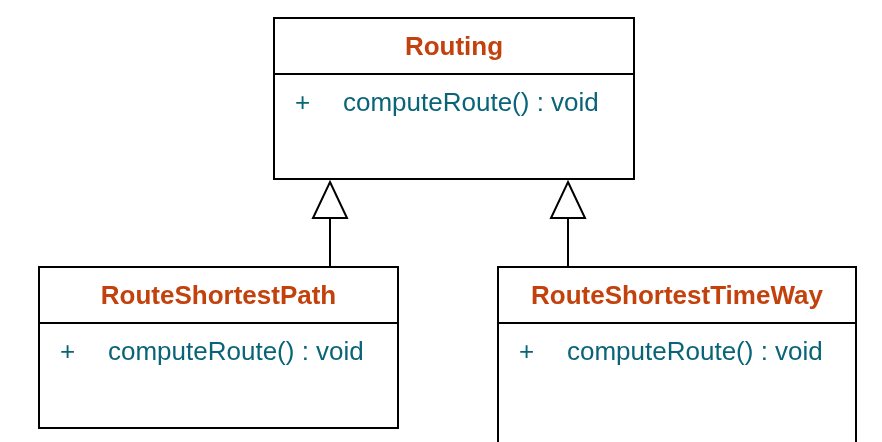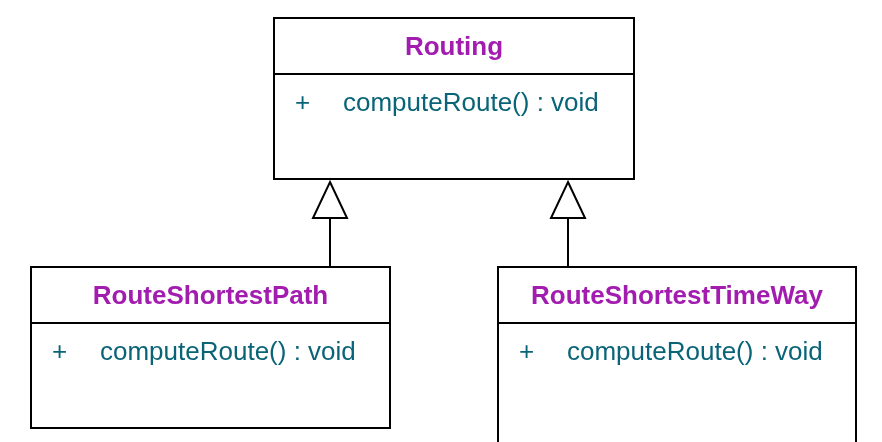--- a/index.html
+++ b/index.html
@@ -29,21 +29,21 @@
     background: #ffffff;
     border: 2px solid #000000;
   }
   .class-name {
     box-sizing: border-box;
     height: 56px;
     line-height: 54px;
     text-align: center;
     font-weight: bold;
     font-size: 26px;
-    color: #a21caf;
+    color: #c2410c;
     border-bottom: 2px solid #000000;
     white-space: nowrap;
   }
   .class-methods {
     box-sizing: border-box;
     padding: 13px 0 0 20px;
   }
   .method-line {
     display: flex;
     align-items: baseline;
@@ -88,21 +88,21 @@
   <div class="class-box" style="left:273px; top:17px; width:362px; height:163px;">
     <div class="class-name">Routing</div>
     <div class="class-methods">
       <div class="method-line">
         <span class="vis">+</span>
         <span class="sig">computeRoute() : void</span>
       </div>
     </div>
   </div>
 
-  <div class="class-box" style="left:30px; top:266px; width:361px; height:163px;">
+  <div class="class-box" style="left:38px; top:266px; width:361px; height:163px;">
     <div class="class-name">RouteShortestPath</div>
     <div class="class-methods">
       <div class="method-line">
         <span class="vis">+</span>
         <span class="sig">computeRoute() : void</span>
       </div>
     </div>
   </div>
 
   <div class="class-box" style="left:497px; top:266px; width:360px; height:200px;">

